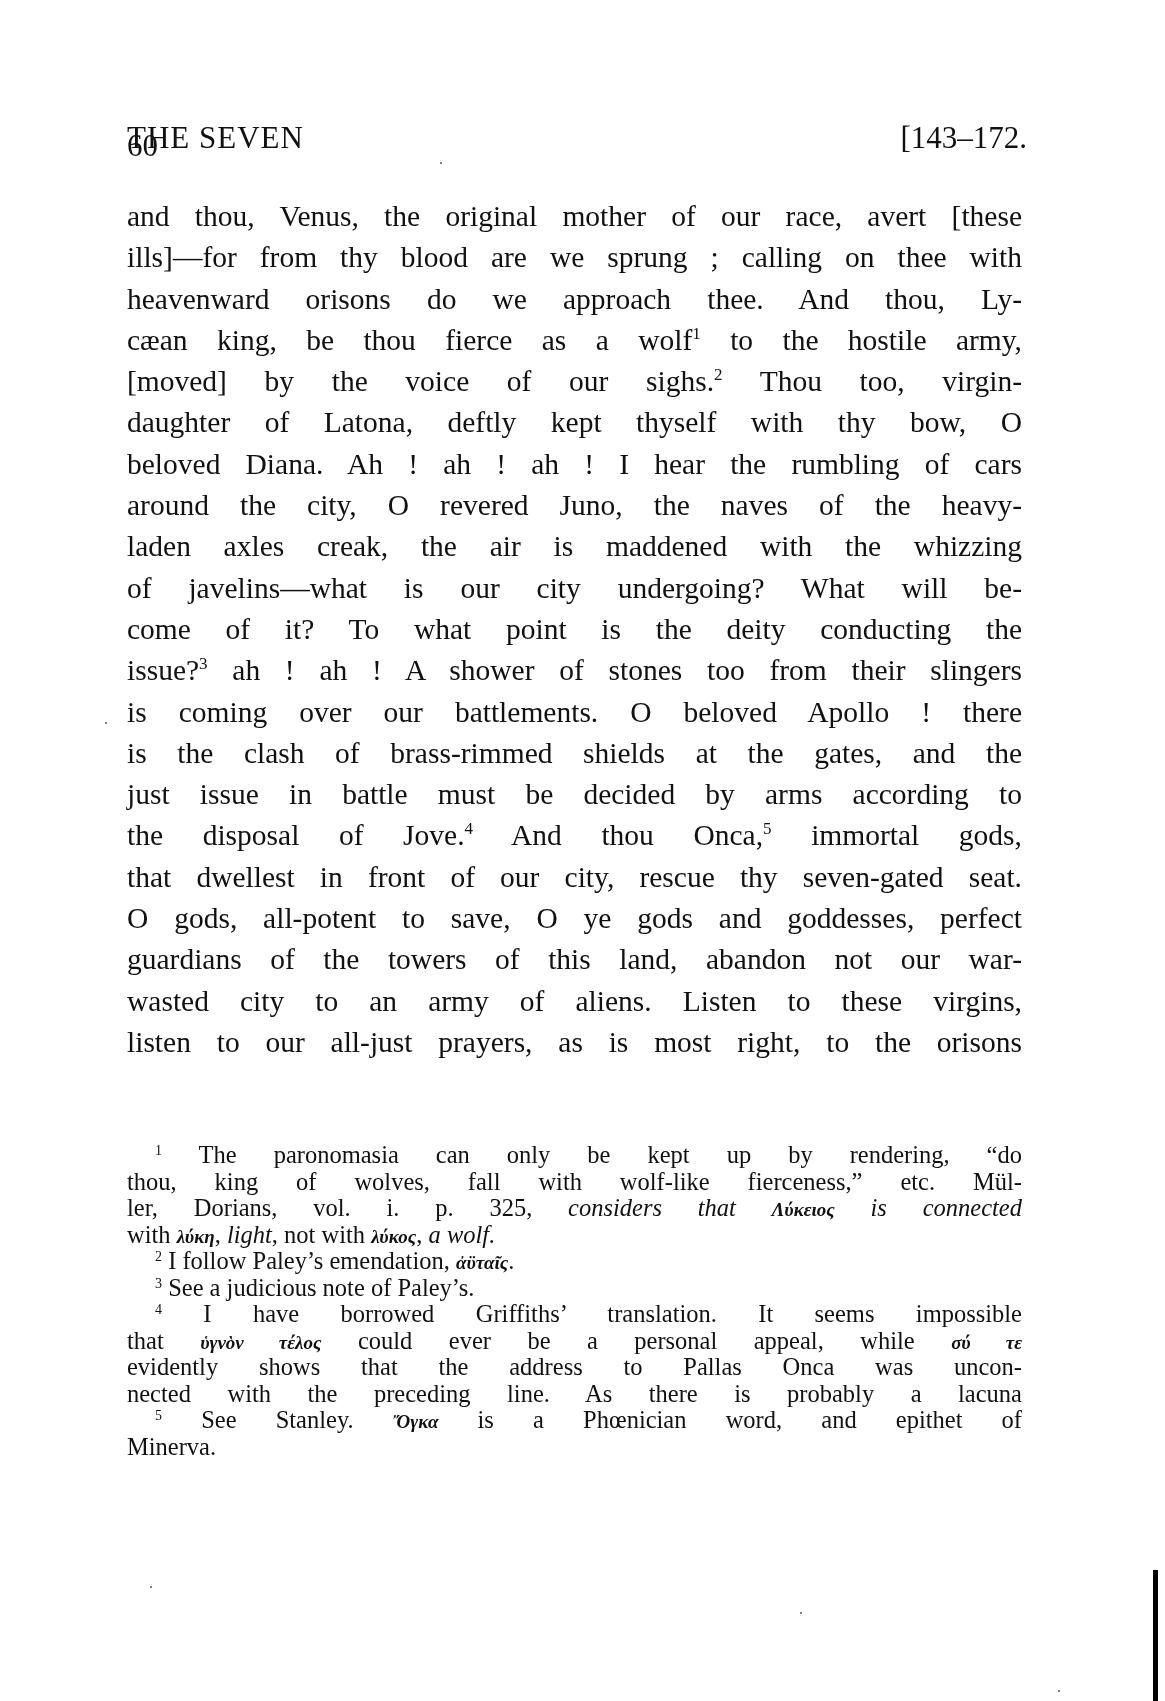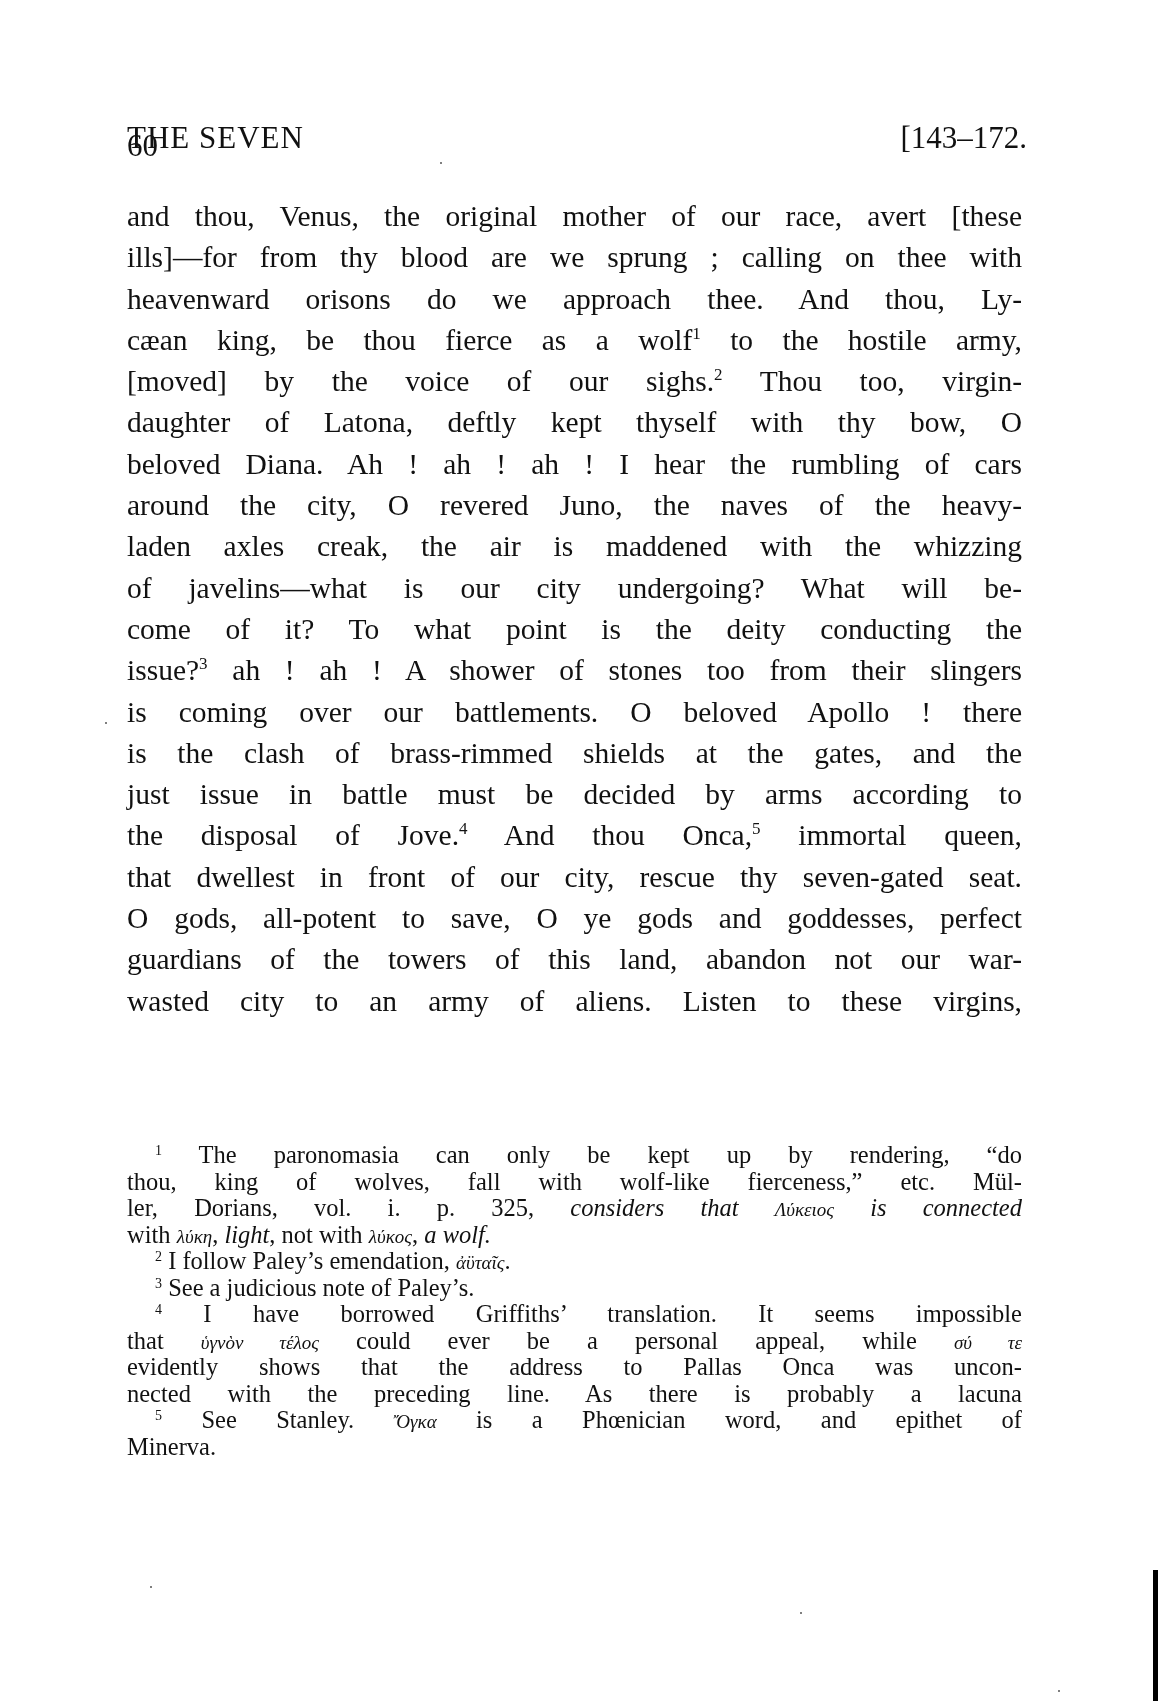--- a/index.html
+++ b/index.html
@@ -9,21 +9,21 @@
   .header .title { position: absolute; left: 0; width: 100%; text-align: left; top: 0; letter-spacing: 1px; }
   .header .range { position: absolute; right: -5px; top: 0; }
   .main { position: absolute; top: 196px; left: 127px; width: 895px; font-size: 29.5px; line-height: 41.3px; }
   .line { display: block; white-space: nowrap; text-align: justify; text-align-last: justify; height: 41.3px; }
   sup { font-size: 17px; line-height: 0; vertical-align: 11px; }
   .notes { position: absolute; top: 1142px; left: 127px; width: 895px; font-size: 24.5px; line-height: 26.5px; }
   .nline { display: block; white-space: nowrap; text-align: justify; text-align-last: justify; height: 26.5px; }
   .nline.short { text-align-last: left; }
   .nline.indent { padding-left: 28px; }
   .nsup { font-size: 14px; vertical-align: 8px; line-height: 0; }
-  .gk { font-style: italic; font-size: 19px; }
+  .gk { font-style: italic; font-size: 19px; font-weight: bold; }
   em { }
   .bar { position: absolute; left: 1153px; top: 1570px; width: 5px; height: 131px; background: #000; }
   .speck { position: absolute; width: 2px; height: 2px; background: #555; border-radius: 1px; }
 </style>
 </head>
 <body>
 
 <div class="header">
   <span class="pg">60</span>
   <span class="title">THE SEVEN</span>
@@ -39,25 +39,26 @@
   <span class="line">daughter of Latona, deftly kept thyself with thy bow, O</span>
   <span class="line">beloved Diana. Ah ! ah ! ah ! I hear the rumbling of cars</span>
   <span class="line">around the city, O revered Juno, the naves of the heavy-</span>
   <span class="line">laden axles creak, the air is maddened with the whizzing</span>
   <span class="line">of javelins—what is our city undergoing? What will be-</span>
   <span class="line">come of it? To what point is the deity conducting the</span>
   <span class="line"><span>issue?</span><sup>3</sup><span> ah ! ah ! A shower of stones too from their slingers</span></span>
   <span class="line">is coming over our battlements. O beloved Apollo ! there</span>
   <span class="line">is the clash of brass-rimmed shields at the gates, and the</span>
   <span class="line">just issue in battle must be decided by arms according to</span>
-  <span class="line"><span>the disposal of Jove.</span><sup>4</sup><span> And thou Onca,</span><sup>5</sup><span> immortal queen,</span></span>
+  <span class="line"><span>the disposal of Jove.</span><sup>4</sup><span> And thou Onca,</span><sup>5</sup><span> immortal gods,</span></span>
   <span class="line">that dwellest in front of our city, rescue thy seven-gated seat.</span>
   <span class="line">O gods, all-potent to save, O ye gods and goddesses, perfect</span>
   <span class="line">guardians of the towers of this land, abandon not our war-</span>
   <span class="line">wasted city to an army of aliens. Listen to these virgins,</span>
+  <span class="line">listen to our all-just prayers, as is most right, to the orisons</span>
 </div>
 
 <div class="notes">
 
   <span class="nline indent"><span class="nsup">1</span><span> The paronomasia can only be kept up by rendering, “do</span></span>
   <span class="nline">thou, king of wolves, fall with wolf-like fierceness,” etc. Mül-</span>
   <span class="nline"><span>ler, Dorians, vol. i. p. 325, </span><em>considers that</em> <span class="gk">Λύκειος</span><em> is connected</em></span>
   <span class="nline short"><span>with </span><span class="gk">λύκη</span><span>, </span><em>light</em><span>, not with </span><span class="gk">λύκος</span><span>, </span><em>a wolf.</em></span>
 
   <span class="nline short indent"><span class="nsup">2</span><span> I follow Paley’s emendation, </span><span class="gk">ἀϋταῖς</span><span>.</span></span>

